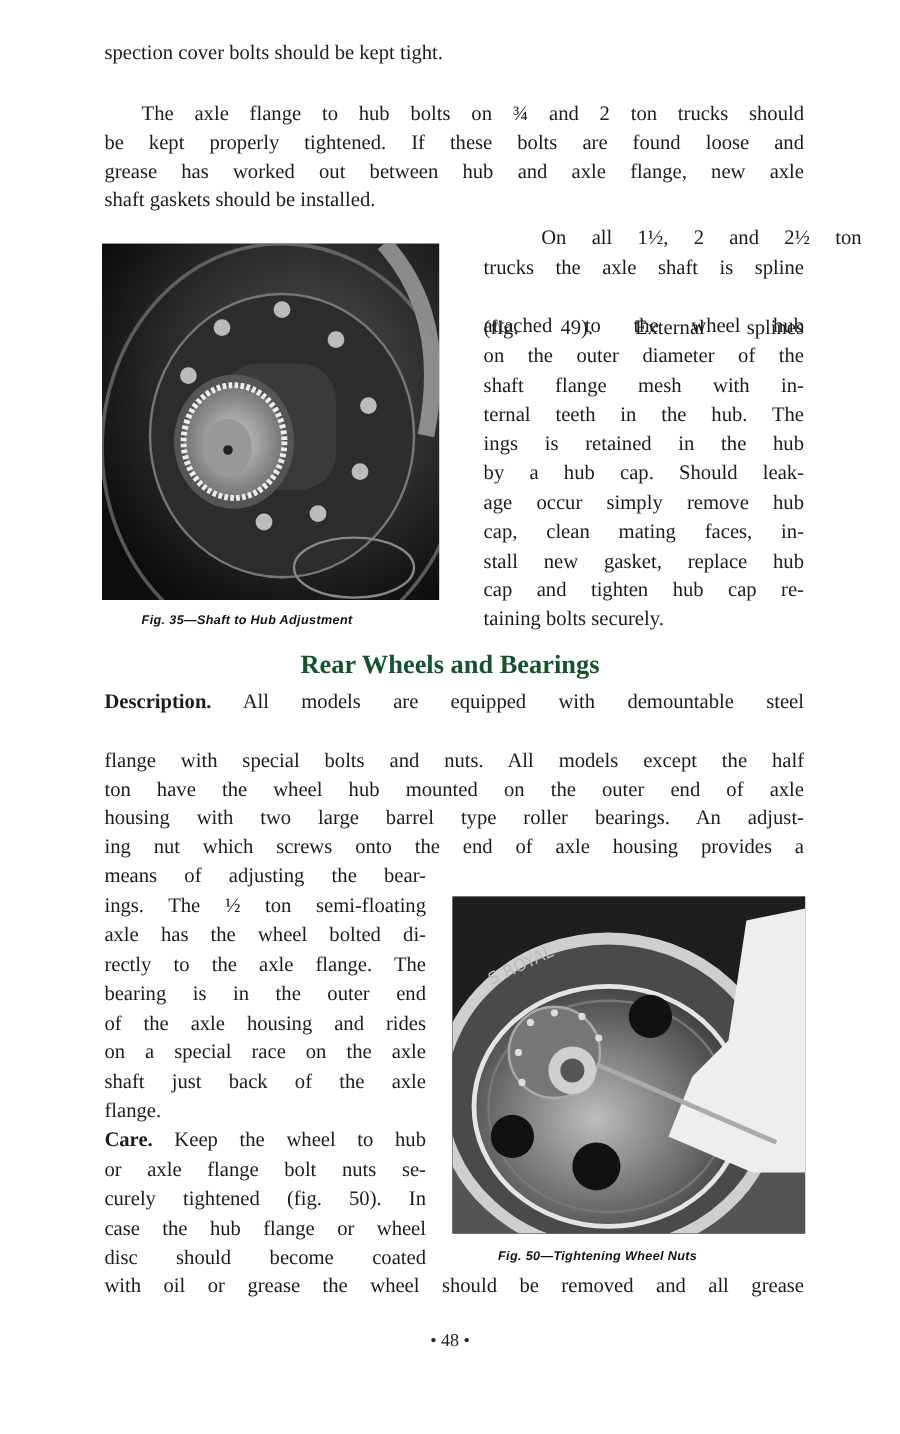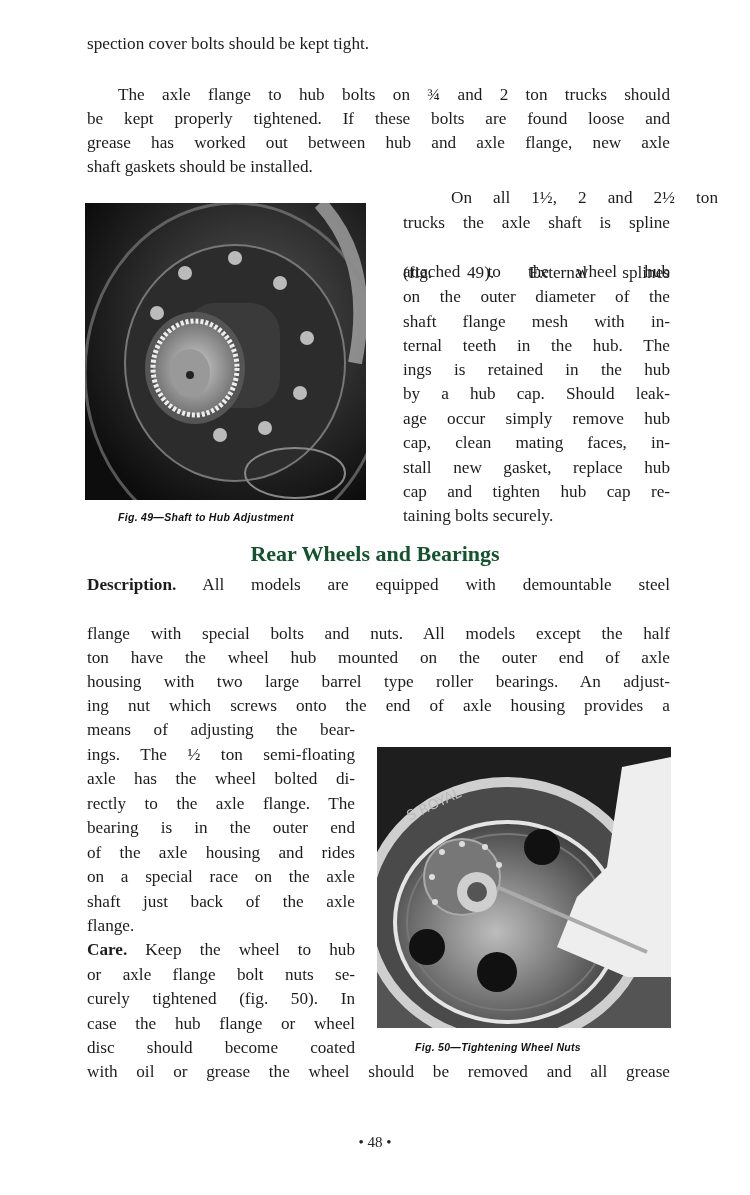--- a/index.html
+++ b/index.html
@@ -8,21 +8,21 @@
   .page { position: absolute; left: 0; top: 0; width: 626px; height: 1195px; }
   .line { position: absolute; font-size: 17.2px; line-height: 24px; white-space: nowrap;
           font-family: "Liberation Serif", "DejaVu Serif", serif; color: #1c1c1c; }
   .just { text-align: justify; text-align-last: justify; white-space: normal; }
   .heading { position: absolute; left: 0; width: 750px; text-align: center; top: 541px;
              font-family: "Liberation Serif", serif; font-weight: bold; font-size: 22px; color: #14532d; }
   b.lead { font-weight: bold; }
   .caption { position: absolute; font-family: "Liberation Sans", "DejaVu Sans", sans-serif;
              font-weight: bold; font-style: italic; font-size: 10.5px; color: #111; letter-spacing: 0.3px; }
   .figure { position: absolute; background: #1b1b1b; overflow: hidden; }
-  .pagenum { position: absolute; top: 1134px; left: 0; width: 750px; text-align: center;
+  .pagenum { position: absolute; top: 1110px; left: 0; width: 750px; text-align: center;
              font-family: "Liberation Serif", serif; font-size: 15px; color: #222; }
 </style>
 </head>
 <body>
 
 <div class="page">
 
   <div class="line" style="left:87px; top:32px;">spection cover bolts should be kept tight.</div>
   <div class="line just" style="left:118px; top:83px; width:552px;">The axle flange to hub bolts on ¾ and 2 ton trucks should</div>
   <div class="line just" style="left:87px; top:107px; width:583px;">be kept properly tightened. If these bolts are found loose and</div>
@@ -56,21 +56,21 @@
           <circle cx="72" cy="110" r="7"></circle>
       </g>
       <rect x="100" y="100" width="95" height="105" rx="30" fill="#3a3a3a"></rect>
       <ellipse cx="110" cy="165" rx="50" ry="56" fill="#555"></ellipse>
       <ellipse cx="110" cy="165" rx="42" ry="47" fill="url(#g49b)" stroke="#eee" stroke-width="5" stroke-dasharray="3 2"></ellipse>
       <ellipse cx="105" cy="170" rx="20" ry="24" fill="#999"></ellipse>
       <circle cx="105" cy="172" r="4" fill="#222"></circle>
       <ellipse cx="210" cy="270" rx="50" ry="25" fill="none" stroke="#888" stroke-width="2"></ellipse>
     </svg>
   </div>
-  <div class="caption" style="left:118px; top:511px;">Fig. 49—Shaft to Hub Adjustment</div>
+  <div class="caption" style="left:118px; top:511px;">Fig. 35—Shaft to Hub Adjustment</div>
 
   <div>
     <div class="line just" style="left:403px; top:186px; width:267px;margin-left:48px;">On all 1½, 2 and 2½ ton</div>
     <div class="line just" style="left:403px; top:211px; width:267px;">trucks the axle shaft is spline</div>
     <div class="line just" style="left:403px; top:236px; width:267px;margin-top:24px;">attached to the wheel hub</div>
     <div class="line just" style="left:403px; top:261px; width:267px;">(fig. 49). External splines</div>
     <div class="line just" style="left:403px; top:285px; width:267px;">on the outer diameter of the</div>
     <div class="line just" style="left:403px; top:310px; width:267px;">shaft flange mesh with in-</div>
     <div class="line just" style="left:403px; top:334px; width:267px;">ternal teeth in the hub. The</div>
     <div class="line just" style="left:403px; top:358px; width:267px;">ings is retained in the hub</div>

